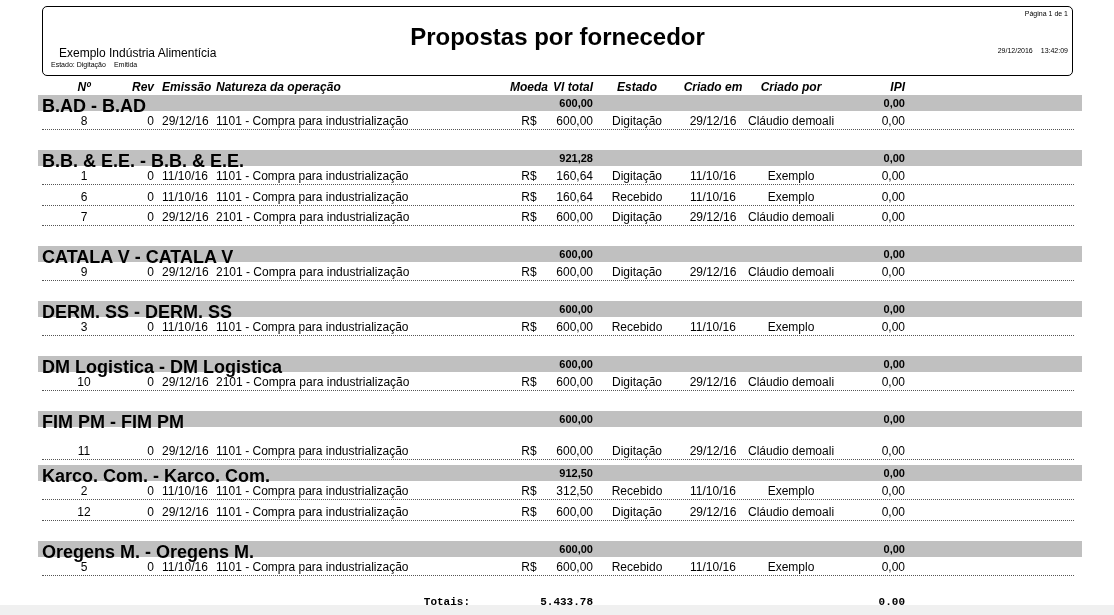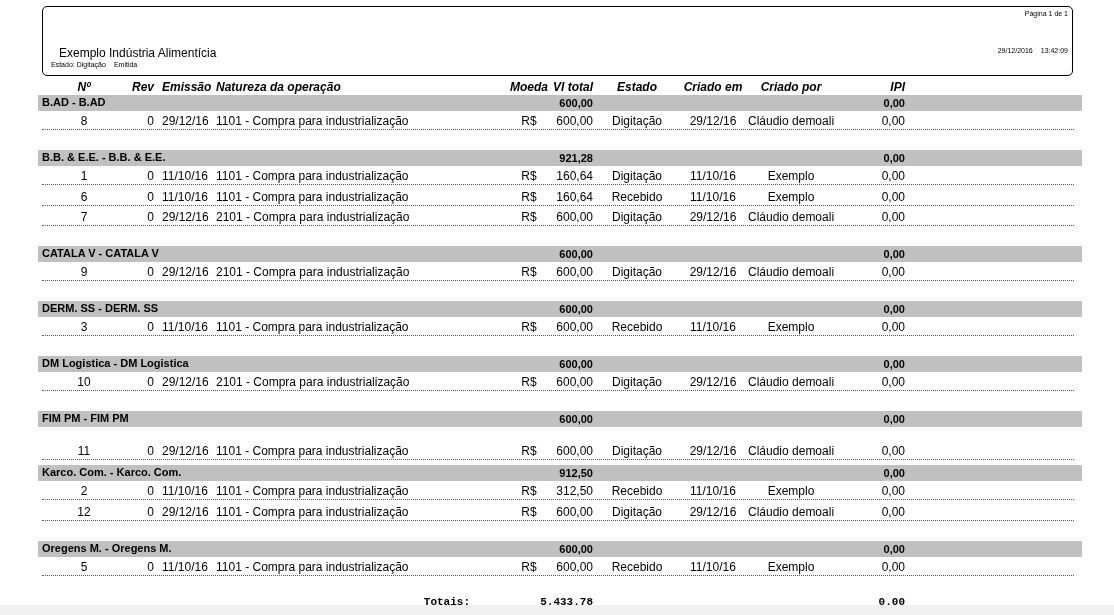--- a/index.html
+++ b/index.html
@@ -42,21 +42,21 @@
   .vl   { left: 530px; width: 63px; text-align: right; }
   .est  { left: 604px; width: 66px; text-align: center; }
   .cri  { left: 680px; width: 66px; text-align: center; }
   .por  { left: 748px; width: 86px; text-align: center; overflow: hidden; }
   .ipi  { left: 850px; width: 55px; text-align: right; }
 
   .group-bar {
     position: absolute; left: 38px; width: 1044px; height: 16px; background: #c0c0c0;
   }
   .group-name {
-    position: absolute; left: 4px; top: 1px; font-size: 11px; font-weight: bold; white-space: nowrap;
+    position: absolute; left: 4px; top: 1px; font-size: 18px; font-weight: bold; white-space: nowrap;
   }
   .group-total { position: absolute; font-size: 11px; font-weight: bold; top: 2px; }
   .group-total.vl { left: 492px; width: 63px; text-align: right; }
   .group-total.ipi { left: 812px; width: 55px; text-align: right; }
 
   .row { position: absolute; left: 0; width: 1114px; height: 18px; }
   .row .c { top: 2px; }
   .dots {
     position: absolute; left: 42px; width: 1032px; top: 17px; height: 0;
     border-bottom: 1.5px dotted #555;
@@ -66,20 +66,21 @@
   .totals .c { font-size: 11px; font-weight: bold; top: 0; font-family: Liberation Mono, monospace; }
   .totals-label { left: 400px; width: 70px; text-align: right; }
   .page-bottom {
     position: absolute; left: 0; top: 605px; width: 1114px; height: 10px; background: #f0f0f0;
   }
 </style>
 </head>
 <body>
 
 <div class="header-box">
+  <div class="report-title">Propostas por fornecedor</div>
   <div class="company">Exemplo Indústria Alimentícia</div>
   <div class="filter-line">
     <span>Estado: Digitação</span><span>Emitida</span>
   </div>
   <div class="page-info">Página 1 de 1</div>
   <div class="datetime">
     <span>29/12/2016</span><span>13:42:09</span>
   </div>
 </div>
 

